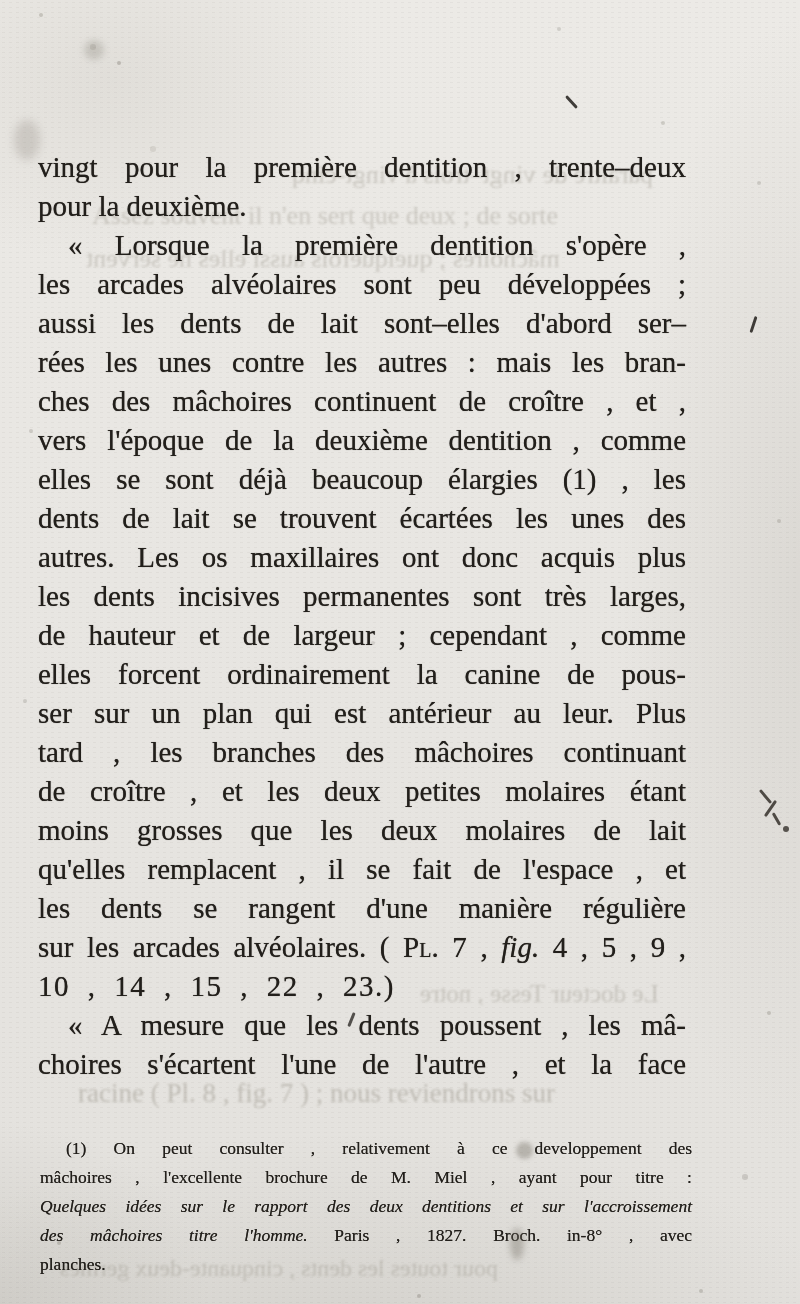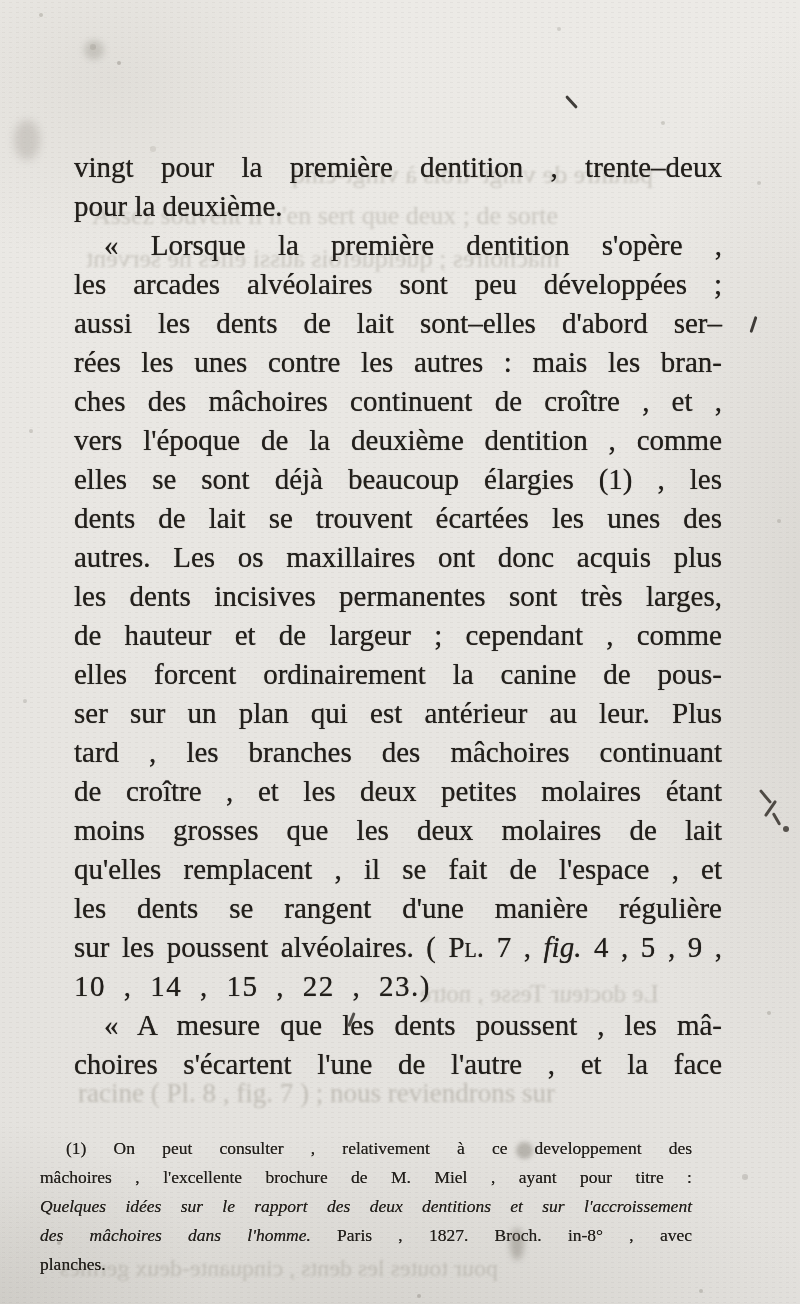--- a/index.html
+++ b/index.html
@@ -27,21 +27,21 @@
   .grain{
     position:absolute;inset:0;
     background-image:radial-gradient(rgba(115,110,100,.07) 1px, transparent 1.2px);
     background-size:7px 5px;
     pointer-events:none;
   }
   .pagenum{
     position:absolute;top:101px;left:0;width:692px;
     text-align:center;font-size:30px;letter-spacing:2px;
   }
-  .maintext{position:absolute;top:148px;left:38px;width:648px;margin-left:36px;}
+  .maintext{position:absolute;top:148px;left:38px;width:648px;}
   .line{
     height:39px;line-height:39px;font-size:29px;
     text-align:justify;text-align-last:justify;
     white-space:normal;
     text-shadow:0 0 .7px rgba(30,27,22,.85);
   }
   .indent{padding-left:30px;}
   .pend{text-align-last:left;}
   .wide{word-spacing:9px;letter-spacing:1.5px;}
   .sc{font-variant:small-caps;}
@@ -116,32 +116,32 @@
     <div class="line">les dents incisives permanentes sont très larges,</div>
     <div class="line">de hauteur et de largeur ; cependant , comme</div>
     <div class="line">elles forcent ordinairement la canine de pous-</div>
     <div class="line">ser sur un plan qui est antérieur au leur. Plus</div>
     <div class="line">tard , les branches des mâchoires continuant</div>
     <div class="line">de croître , et les deux petites molaires étant</div>
     <div class="line">moins grosses que les deux molaires de lait</div>
     <div class="line">qu'elles remplacent , il se fait de l'espace , et</div>
     <div class="line">les dents se rangent d'une manière régulière</div>
 
-    <div class="line"><span>sur les poussent alvéolaires. ( </span><span class="sc">Pl.</span><span> 7 , </span><span class="it">fig.</span><span> 4 , 5 , 9 ,</span></div>
+    <div class="line"><span>sur les arcades alvéolaires. ( </span><span class="sc">Pl.</span><span> 7 , </span><span class="it">fig.</span><span> 4 , 5 , 9 ,</span></div>
     <div class="line pend wide">10 , 14 , 15 , 22 , 23.)</div>
 
     <div class="line indent">« A mesure que les dents poussent , les mâ-</div>
     <div class="line">choires s'écartent l'une de l'autre , et la face</div>
   </div>
 
   <div class="footnote">
     <div class="fline first">(1) On peut consulter , relativement à ce developpement des</div>
     <div class="fline">mâchoires , l'excellente brochure de M. Miel , ayant pour titre :</div>
     <div class="fline it">Quelques idées sur le rapport des deux dentitions et sur l'accroissement</div>
-    <div class="fline"><span class="it">des mâchoires dans l'homme.</span><span> Paris , 1827. Broch. in-8° , avec</span></div>
+    <div class="fline"><span class="it">des mâchoires titre l'homme.</span><span> Paris , 1827. Broch. in-8° , avec</span></div>
     <div class="fline pend">planches.</div>
   </div>
 
   <div class="mark" style="top:94px;left:570px;width:3px;height:16px;transform:rotate(-42deg);"></div>
   <div class="mark" style="top:316px;left:752px;width:3px;height:17px;transform:rotate(18deg);"></div>
   <div class="mark" style="top:1012px;left:350px;width:2.5px;height:15px;transform:rotate(22deg);opacity:.75;"></div>
   <div class="mark" style="top:788px;left:764px;width:3px;height:17px;transform:rotate(-40deg);background:#35302a;"></div>
   <div class="mark" style="top:799px;left:769px;width:3px;height:19px;transform:rotate(35deg);background:#35302a;"></div>
   <div class="mark" style="top:812px;left:775px;width:3px;height:14px;transform:rotate(-30deg);background:#35302a;"></div>
   <div class="blob" style="top:826px;left:783px;width:6px;height:6px;background:rgba(53,48,42,.8);"></div>

